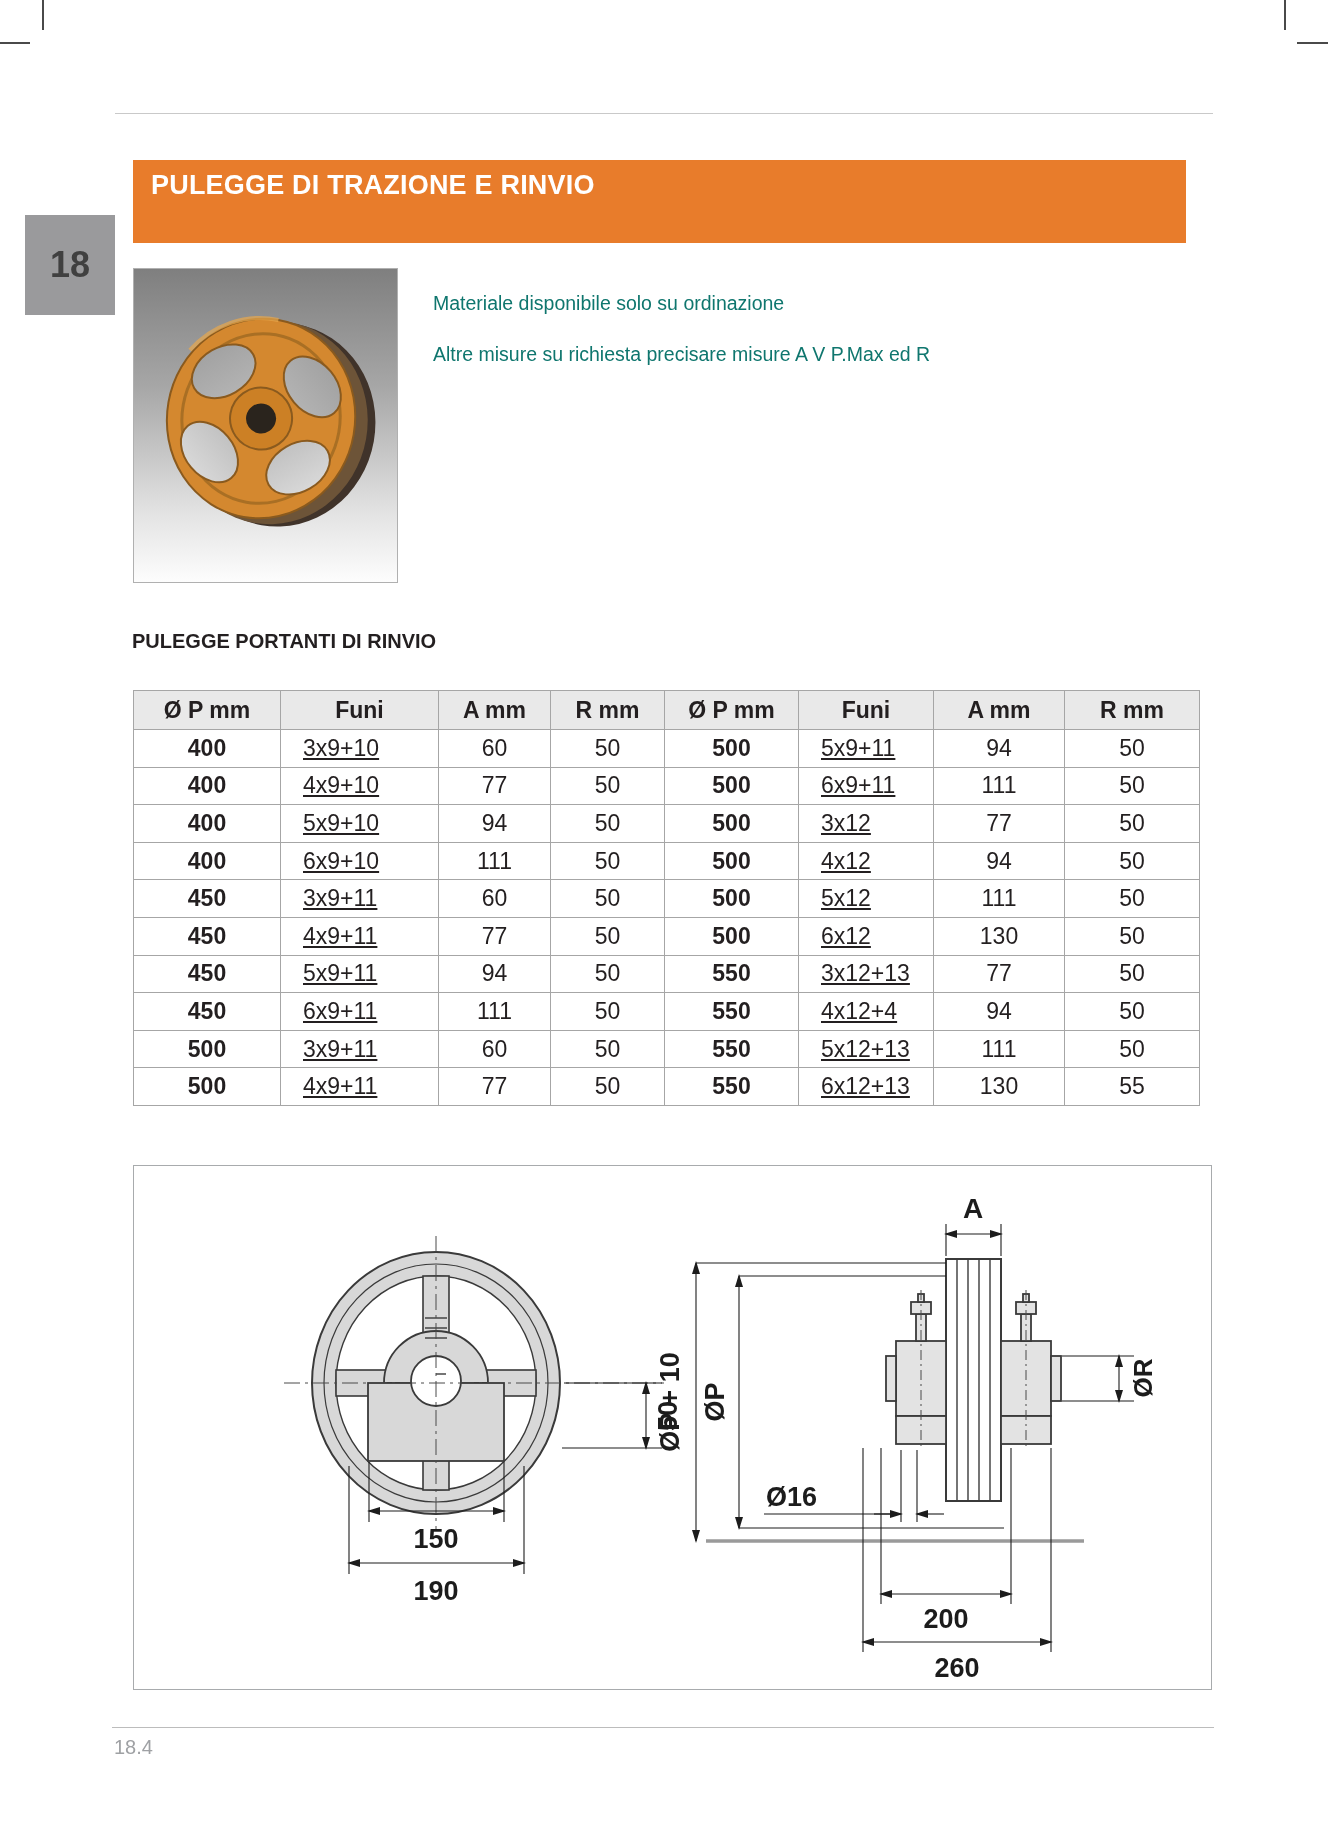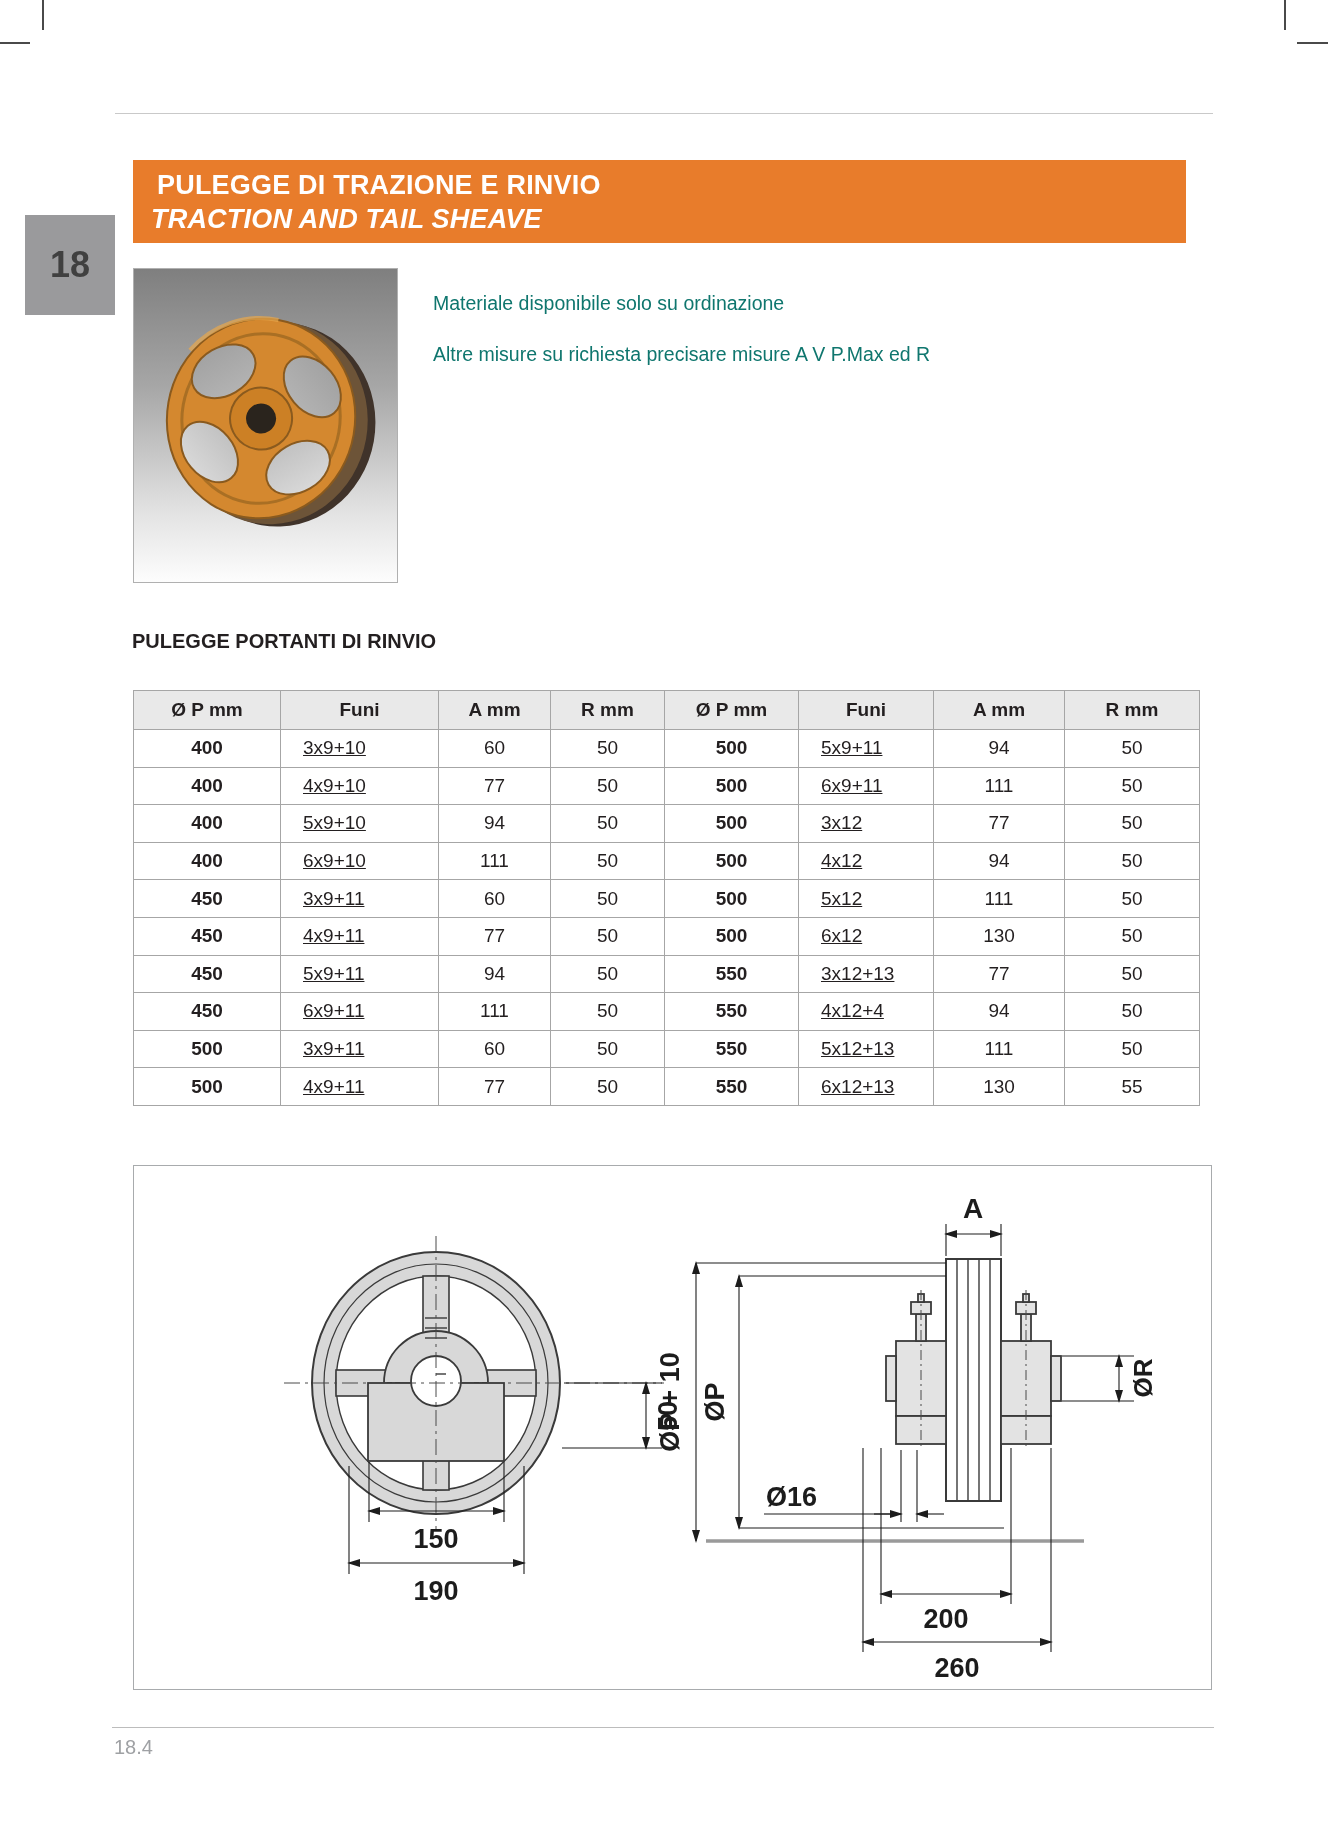--- a/index.html
+++ b/index.html
@@ -5,35 +5,35 @@
   html,body{margin:0;padding:0;}
   body{width:1328px;height:1842px;position:relative;background:#fff;
        font-family:"Liberation Sans",sans-serif;color:#231f20;}
   
   .crop{background:#4a4a4a;position:absolute;}
   
   .toprule{position:absolute;top:113px;left:115px;width:1098px;height:1px;background:#c9c9c9;}
   
   .hdr{position:absolute;left:133px;top:160px;width:1053px;height:83px;background:#e87c2b;
        color:#fff;padding:0;box-sizing:border-box;}
-  .hdr .t1{position:absolute;left:24px;top:10px;font-size:27px;font-weight:bold;letter-spacing:.2px;}
+  .hdr .t1{position:absolute;left:18px;top:10px;font-size:27px;font-weight:bold;letter-spacing:.2px;}
   .hdr .t2{position:absolute;left:18px;top:44px;font-size:27px;font-weight:bold;font-style:italic;letter-spacing:.2px;}
   
   .tab18{position:absolute;left:25px;top:215px;width:90px;height:100px;background:#9a9a9c;
          color:#404040;font-size:36px;font-weight:bold;display:flex;align-items:center;justify-content:center;}
   
   .photo{position:absolute;left:133px;top:268px;width:263px;height:313px;border:1px solid #b0b0b0;
          background:linear-gradient(180deg,#7f7f7f 0%,#a7a7a7 38%,#e3e3e3 78%,#fdfdfd 100%);}
   
   .note{position:absolute;left:433px;font-size:19.5px;color:#0f766e;}
   
   .sect{position:absolute;left:132px;top:630px;font-size:20px;font-weight:bold;}
   
   table.spec{position:absolute;left:133px;top:690px;width:1066px;border-collapse:collapse;
-             table-layout:fixed;font-size:19px;}
+             table-layout:fixed;font-size:23px;}
   table.spec th,table.spec td{border:1px solid #a6a6a6;height:36.6px;padding:0;text-align:center;
              vertical-align:middle;background:#fff;}
   table.spec th{background:#e9e9e9;font-weight:bold;height:38px;}
   table.spec td.c-funi{text-align:left;padding-left:22px;text-decoration:underline;}
   table.spec td.c-dia{font-weight:bold;}
   
   .draw{position:absolute;left:133px;top:1165px;width:1077px;height:523px;border:1px solid #a8abad;background:#fff;}
   .draw svg{display:block;}
   svg text{font-family:"Liberation Sans",sans-serif;font-weight:bold;fill:#1c1c1c;}
   
@@ -45,21 +45,20 @@
 
 <div class="crop" style="left:42px;top:0;width:2px;height:30px;"></div>
 <div class="crop" style="left:0;top:42px;width:30px;height:2px;"></div>
 <div class="crop" style="left:1284px;top:0;width:2px;height:30px;"></div>
 <div class="crop" style="left:1297px;top:42px;width:31px;height:2px;"></div>
 
 <div class="toprule"></div>
 
 <div class="hdr">
   <div class="t1">PULEGGE DI TRAZIONE E RINVIO</div>
-  <div class="t2">TRACTION AND TAIL SHEAVE</div>
 </div>
 
 <div class="tab18">18</div>
 
 <div class="photo">
   <svg width="263" height="313" viewBox="0 0 263 313">
     <defs>
       <linearGradient id="gbg" x1="0" y1="0" x2="0" y2="313" gradientUnits="userSpaceOnUse">
         <stop offset="0" stop-color="#858585"></stop>
           <stop offset="0.45" stop-color="#b5b5b5"></stop>

